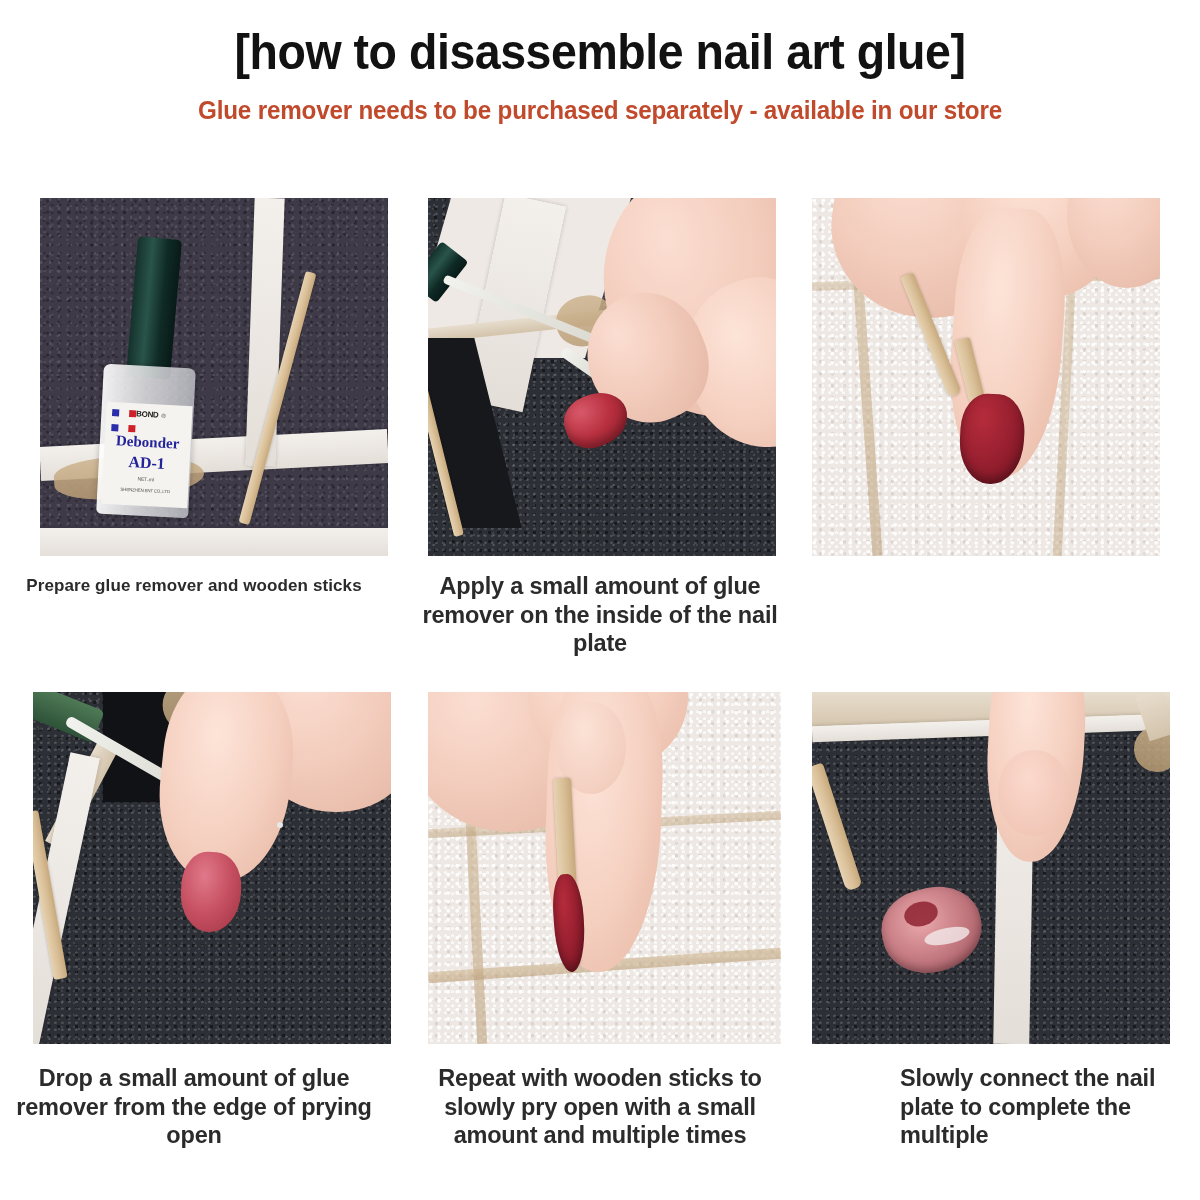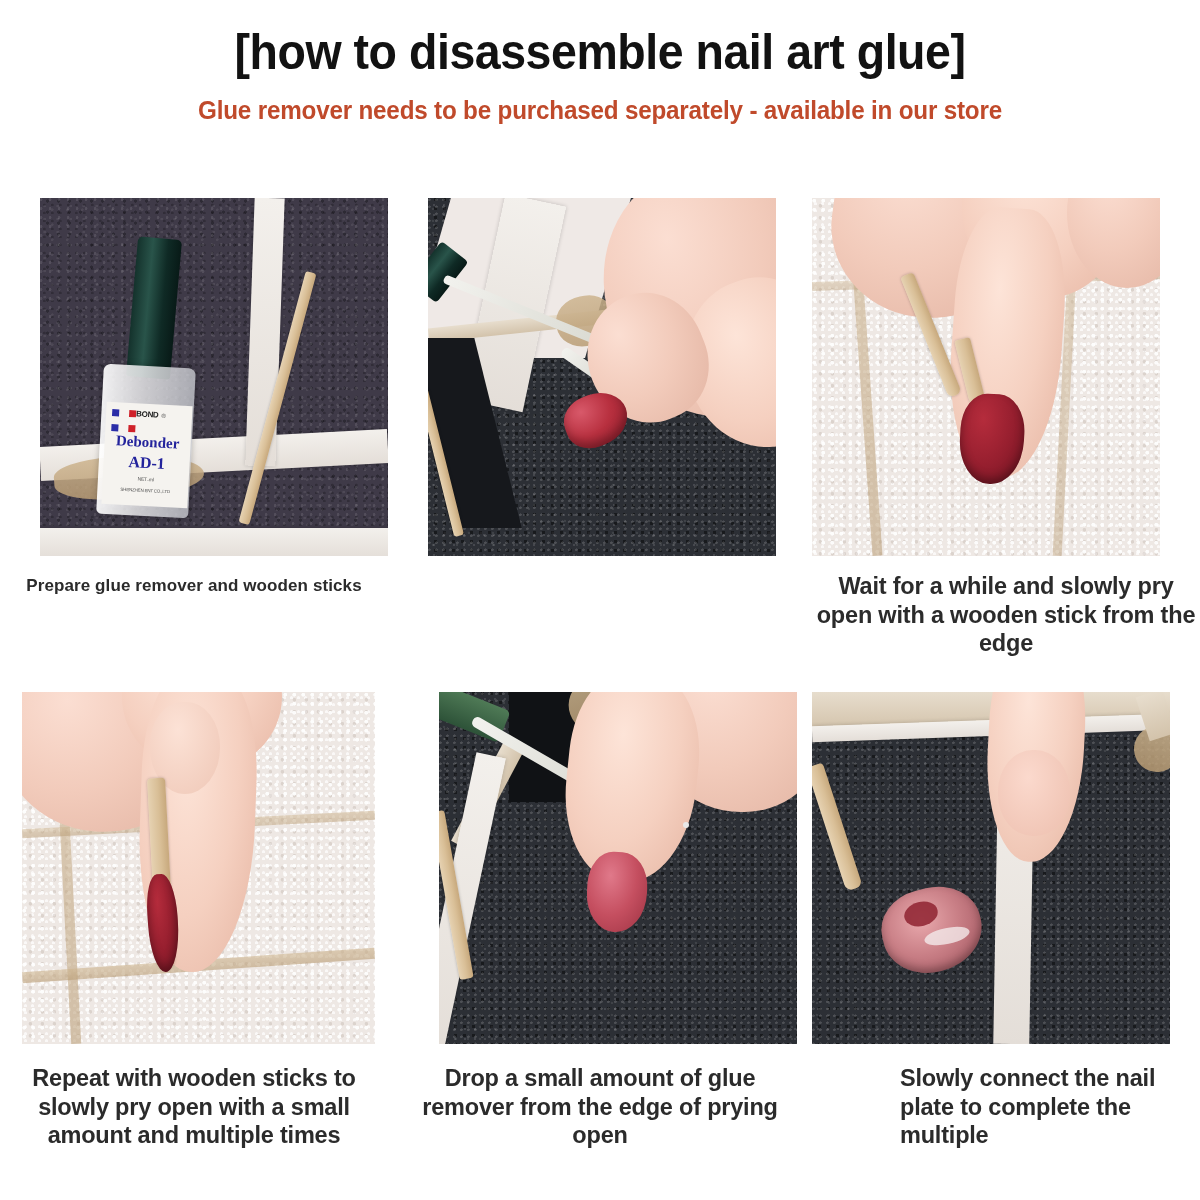--- a/index.html
+++ b/index.html
@@ -267,41 +267,66 @@
 
       <div class="layer brush-white" style="left:10px;top:108px;width:170px;height:9px;transform:rotate(22deg);border-radius:4px;"></div>
       <div class="layer brush-white" style="left:130px;top:162px;width:52px;height:11px;transform:rotate(35deg);border-radius:5px;"></div>
 
       <div class="layer skin" style="left:178px;top:-30px;width:210px;height:250px;border-radius:48% 44% 50% 52%;transform:rotate(-12deg);"></div>
       <div class="layer skin2" style="left:258px;top:80px;width:150px;height:170px;border-radius:50% 46% 48% 50%;transform:rotate(-18deg);"></div>
       <div class="layer skin" style="left:160px;top:95px;width:118px;height:130px;border-radius:52% 48% 46% 50%;transform:rotate(-22deg);"></div>
 
       <div class="layer nail-red" style="left:136px;top:196px;width:64px;height:52px;border-radius:48% 52% 55% 45%;transform:rotate(-20deg);"></div>
     </div>
+    <div class="caption">Apply a small amount of glue remover on the inside of the nail plate</div>
   </div>
 
   <div class="step-cell c3">
     <div class="photo">
       <div class="towel-white layer" style="inset:0;"></div>
       <div class="layer stripe-tan" style="left:48px;top:0;width:10px;height:358px;transform:rotate(-4deg);opacity:.55;"></div>
       <div class="layer stripe-tan" style="left:250px;top:0;width:9px;height:358px;transform:rotate(3deg);opacity:.45;"></div>
       <div class="layer stripe-tan" style="left:0;top:78px;width:348px;height:9px;transform:rotate(-2deg);opacity:.4;"></div>
 
       <div class="layer skin" style="left:20px;top:-70px;width:200px;height:190px;border-radius:46% 50% 52% 48%;transform:rotate(8deg);"></div>
       <div class="layer skin2" style="left:150px;top:-80px;width:160px;height:180px;border-radius:50% 46% 48% 52%;"></div>
       <div class="layer skin" style="left:255px;top:-60px;width:120px;height:150px;border-radius:50%;"></div>
 
       <div class="layer skin2" style="left:140px;top:10px;width:110px;height:270px;border-radius:36% 38% 48% 46%;transform:rotate(4deg);"></div>
 
       <div class="layer stick-wood" style="left:112px;top:72px;width:14px;height:130px;transform:rotate(-22deg);border-radius:4px 4px 6px 6px;"></div>
       <div class="layer stick-wood" style="left:150px;top:140px;width:16px;height:66px;transform:rotate(-14deg);border-radius:3px 3px 7px 7px;"></div>
 
       <div class="layer nail-darkred" style="left:148px;top:196px;width:64px;height:90px;border-radius:40% 42% 50% 48%;transform:rotate(3deg);"></div>
     </div>
-    <div class="caption">Wait for a while and slowly pry open with a wooden stick from the edge</div>
+  </div>
+
+  <div class="step-cell row2 c1">
+    <div class="photo">
+      <div class="leather-black layer" style="inset:0;"></div>
+      <div class="layer" style="left:70px;top:0;width:110px;height:110px;background:#101215;"></div>
+      <div class="layer stripe-cream" style="left:-10px;top:90px;width:120px;height:22px;transform:rotate(-62deg);"></div>
+      <div class="layer stripe-white" style="left:6px;top:60px;width:30px;height:300px;transform:rotate(12deg);"></div>
+      <div class="layer stripe-tan" style="left:130px;top:-10px;width:44px;height:50px;border-radius:50%;transform:rotate(-20deg);"></div>
+
+      <div class="layer" style="left:-8px;top:4px;width:76px;height:34px;background:linear-gradient(180deg,#4f7a56,#2d5238);border-radius:5px;transform:rotate(22deg);"></div>
+
+      <div class="layer brush-white" style="left:24px;top:60px;width:150px;height:11px;transform:rotate(30deg);border-radius:5px;"></div>
+      <div class="layer brush-white" style="left:125px;top:122px;width:48px;height:12px;transform:rotate(40deg);border-radius:6px;"></div>
+
+      <div class="layer stick-wood" style="left:6px;top:118px;width:14px;height:170px;transform:rotate(-10deg);border-radius:3px;"></div>
+
+      <div class="layer skin" style="left:210px;top:-60px;width:180px;height:180px;border-radius:50% 46% 48% 52%;"></div>
+      <div class="layer skin2" style="left:128px;top:-20px;width:130px;height:210px;border-radius:40% 42% 48% 46%;transform:rotate(6deg);"></div>
+
+      <div class="layer nail-pink" style="left:148px;top:160px;width:60px;height:80px;border-radius:42% 44% 50% 48%;transform:rotate(3deg);"></div>
+
+      <div class="layer" style="left:244px;top:130px;width:6px;height:6px;border-radius:50%;background:#e8e8e8;"></div>
+    </div>
+    <div class="caption">Drop a small amount of glue remover from the edge of prying open</div>
   </div>
 
   <div class="step-cell row2 c2">
     <div class="photo">
       <div class="towel-white layer" style="inset:0;"></div>
       <div class="layer stripe-tan" style="left:40px;top:0;width:10px;height:352px;transform:rotate(-3deg);opacity:.55;"></div>
       <div class="layer stripe-tan" style="left:0;top:128px;width:353px;height:9px;transform:rotate(-3deg);opacity:.5;"></div>
       <div class="layer stripe-tan" style="left:0;top:268px;width:353px;height:11px;transform:rotate(-4deg);opacity:.6;"></div>
       <div class="layer leather-black" style="left:0;top:296px;width:160px;height:56px;inset:auto;"></div>
       <div class="layer leather-black" style="left:250px;top:320px;width:103px;height:32px;inset:auto;"></div>
@@ -312,45 +337,20 @@
 
       <div class="layer" style="left:128px;top:10px;width:70px;height:92px;border-radius:46% 48% 50% 50%;background:radial-gradient(ellipse at 40% 30%,#fce2d6,#efc7b6);"></div>
 
       <div class="layer stick-wood" style="left:130px;top:86px;width:18px;height:190px;transform:rotate(-3deg);border-radius:4px 4px 8px 8px;"></div>
 
       <div class="layer nail-darkred" style="left:126px;top:182px;width:30px;height:98px;border-radius:42% 46% 54% 50%;transform:rotate(-4deg);"></div>
     </div>
     <div class="caption">Repeat with wooden sticks to slowly pry open with a small amount and multiple times</div>
   </div>
 
-  <div class="step-cell row2 c1">
-    <div class="photo">
-      <div class="leather-black layer" style="inset:0;"></div>
-      <div class="layer" style="left:70px;top:0;width:110px;height:110px;background:#101215;"></div>
-      <div class="layer stripe-cream" style="left:-10px;top:90px;width:120px;height:22px;transform:rotate(-62deg);"></div>
-      <div class="layer stripe-white" style="left:6px;top:60px;width:30px;height:300px;transform:rotate(12deg);"></div>
-      <div class="layer stripe-tan" style="left:130px;top:-10px;width:44px;height:50px;border-radius:50%;transform:rotate(-20deg);"></div>
-
-      <div class="layer" style="left:-8px;top:4px;width:76px;height:34px;background:linear-gradient(180deg,#4f7a56,#2d5238);border-radius:5px;transform:rotate(22deg);"></div>
-
-      <div class="layer brush-white" style="left:24px;top:60px;width:150px;height:11px;transform:rotate(30deg);border-radius:5px;"></div>
-      <div class="layer brush-white" style="left:125px;top:122px;width:48px;height:12px;transform:rotate(40deg);border-radius:6px;"></div>
-
-      <div class="layer stick-wood" style="left:6px;top:118px;width:14px;height:170px;transform:rotate(-10deg);border-radius:3px;"></div>
-
-      <div class="layer skin" style="left:210px;top:-60px;width:180px;height:180px;border-radius:50% 46% 48% 52%;"></div>
-      <div class="layer skin2" style="left:128px;top:-20px;width:130px;height:210px;border-radius:40% 42% 48% 46%;transform:rotate(6deg);"></div>
-
-      <div class="layer nail-pink" style="left:148px;top:160px;width:60px;height:80px;border-radius:42% 44% 50% 48%;transform:rotate(3deg);"></div>
-
-      <div class="layer" style="left:244px;top:130px;width:6px;height:6px;border-radius:50%;background:#e8e8e8;"></div>
-    </div>
-    <div class="caption">Drop a small amount of glue remover from the edge of prying open</div>
-  </div>
-
   <div class="step-cell row2 c3">
     <div class="photo">
       <div class="leather-black layer" style="inset:0;"></div>
       <div class="layer stripe-cream" style="left:0;top:0;width:358px;height:38px;"></div>
       <div class="layer stripe-white" style="left:0;top:28px;width:358px;height:16px;transform:rotate(-2deg);"></div>
       <div class="layer stripe-white" style="left:184px;top:38px;width:36px;height:314px;transform:rotate(1deg);"></div>
       <div class="layer stripe-tan" style="left:322px;top:34px;width:46px;height:46px;border-radius:50%;transform:rotate(18deg);"></div>
       <div class="layer stripe-cream" style="left:330px;top:0;width:28px;height:46px;transform:rotate(-18deg);"></div>
 
       <div class="layer stick-wood" style="left:14px;top:70px;width:17px;height:130px;transform:rotate(-18deg);border-radius:4px 4px 7px 7px;"></div>

